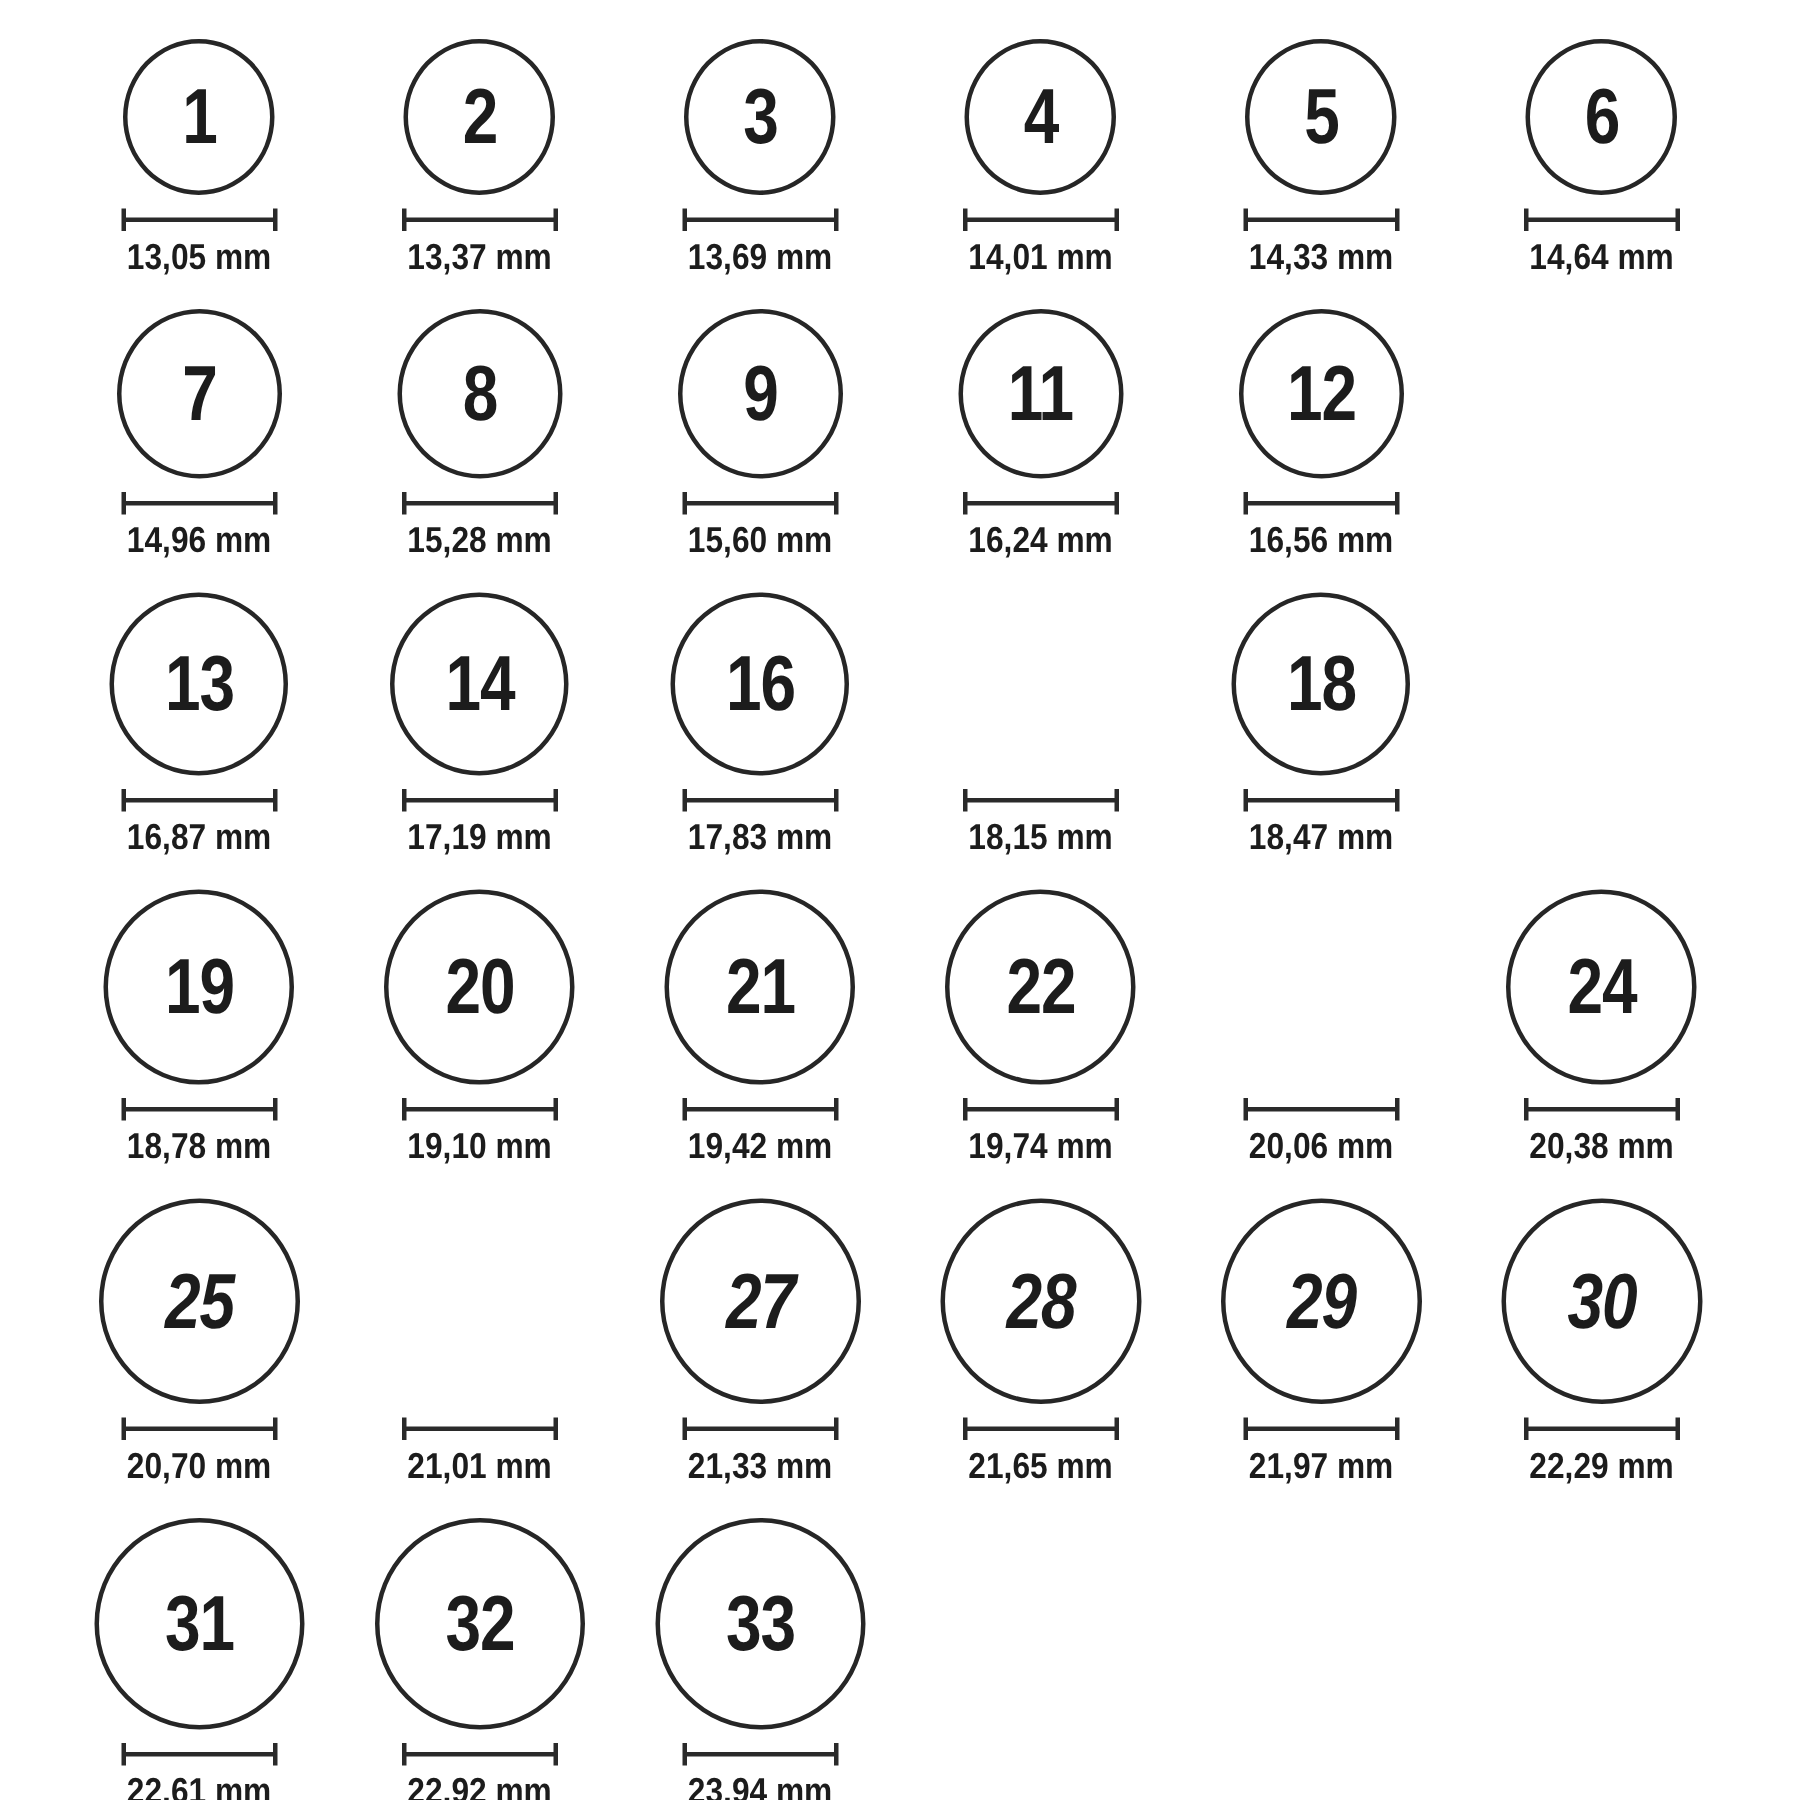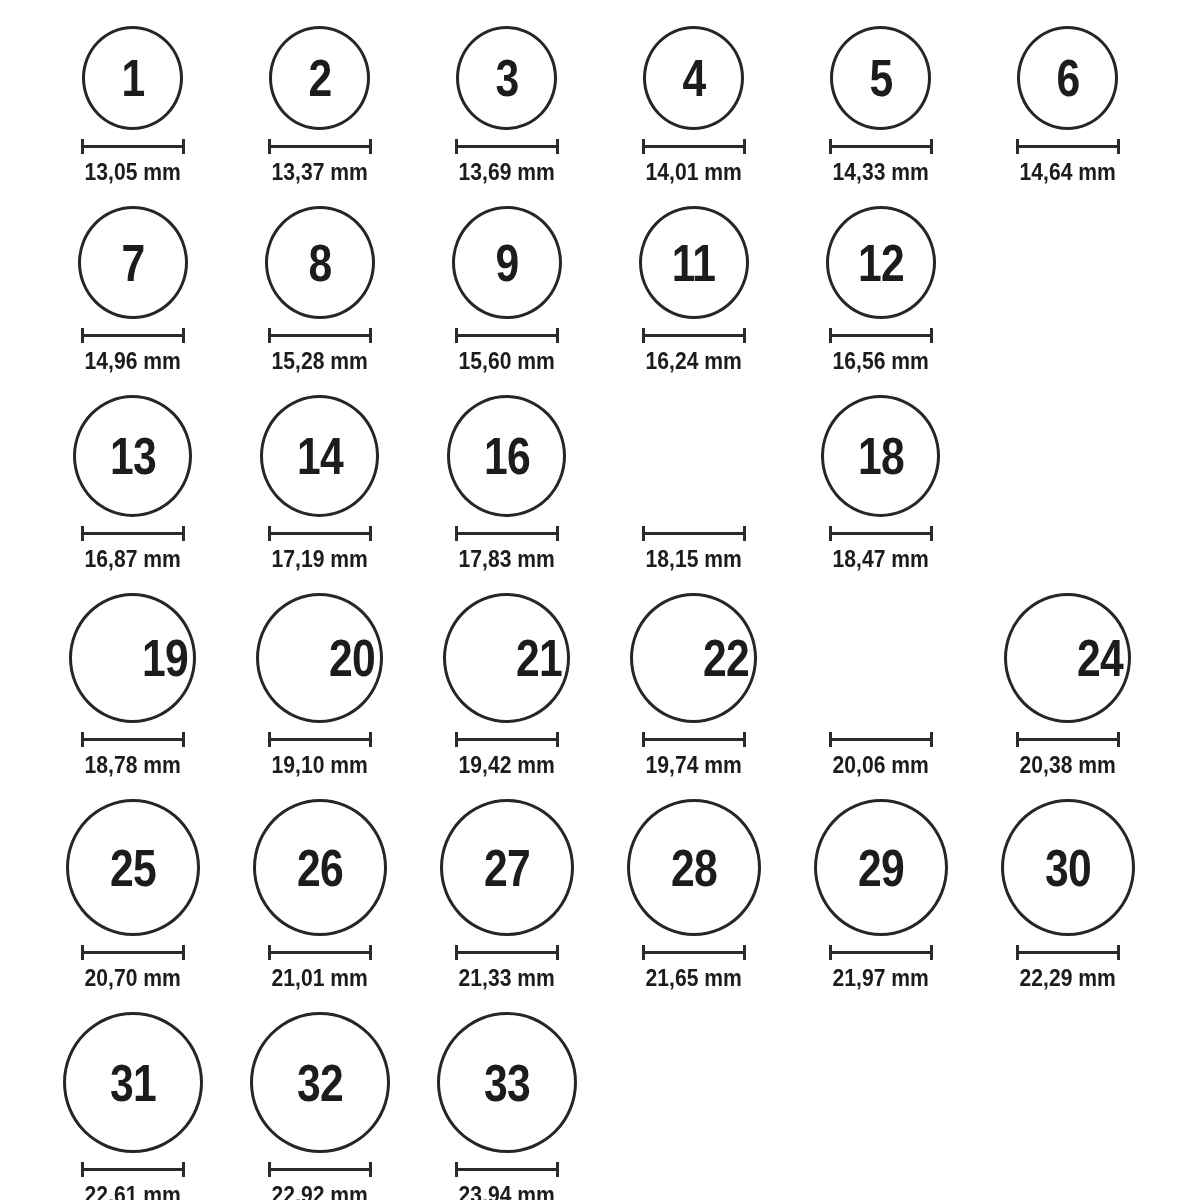--- a/index.html
+++ b/index.html
@@ -33,22 +33,22 @@
     border-radius: 50%;
     background: #ffffff;
     display: flex;
     align-items: center;
     justify-content: center;
     box-sizing: border-box;
   }
   .r1 .ring-circle { width: 101px; height: 104px; }
   .r2 .ring-circle { width: 110px; height: 113px; }
   .r3 .ring-circle { width: 119px; height: 122px; }
-  .r4 .ring-circle { width: 127px; height: 130px; justify-content: flex-end; }
-  .r5 .ring-circle { width: 134px; height: 137px; }
+  .r4 .ring-circle { width: 127px; height: 130px; }
+  .r5 .ring-circle { width: 134px; height: 137px; font-style: italic; }
   .r6 .ring-circle { width: 140px; height: 141px; }
   .ring-number {
     font-size: 52px;
     font-weight: 700;
     color: #1c1c1c;
     transform: scaleX(0.82);
     letter-spacing: -1px;
     line-height: 1;
   }
   .measure {
@@ -315,23 +315,20 @@
     <div class="ring-circle">
       <span class="ring-number">25</span>
     </div>
     <div class="measure">
       <span class="bar"></span>
     </div>
     <div class="diameter-label">20,70 mm</div>
   </div>
 
   <div class="ring-cell">
-    <div class="ring-circle">
-      <span class="ring-number">26</span>
-    </div>
     <div class="measure">
       <span class="bar"></span>
     </div>
     <div class="diameter-label">21,01 mm</div>
   </div>
 
   <div class="ring-cell">
     <div class="ring-circle">
       <span class="ring-number">27</span>
     </div>

